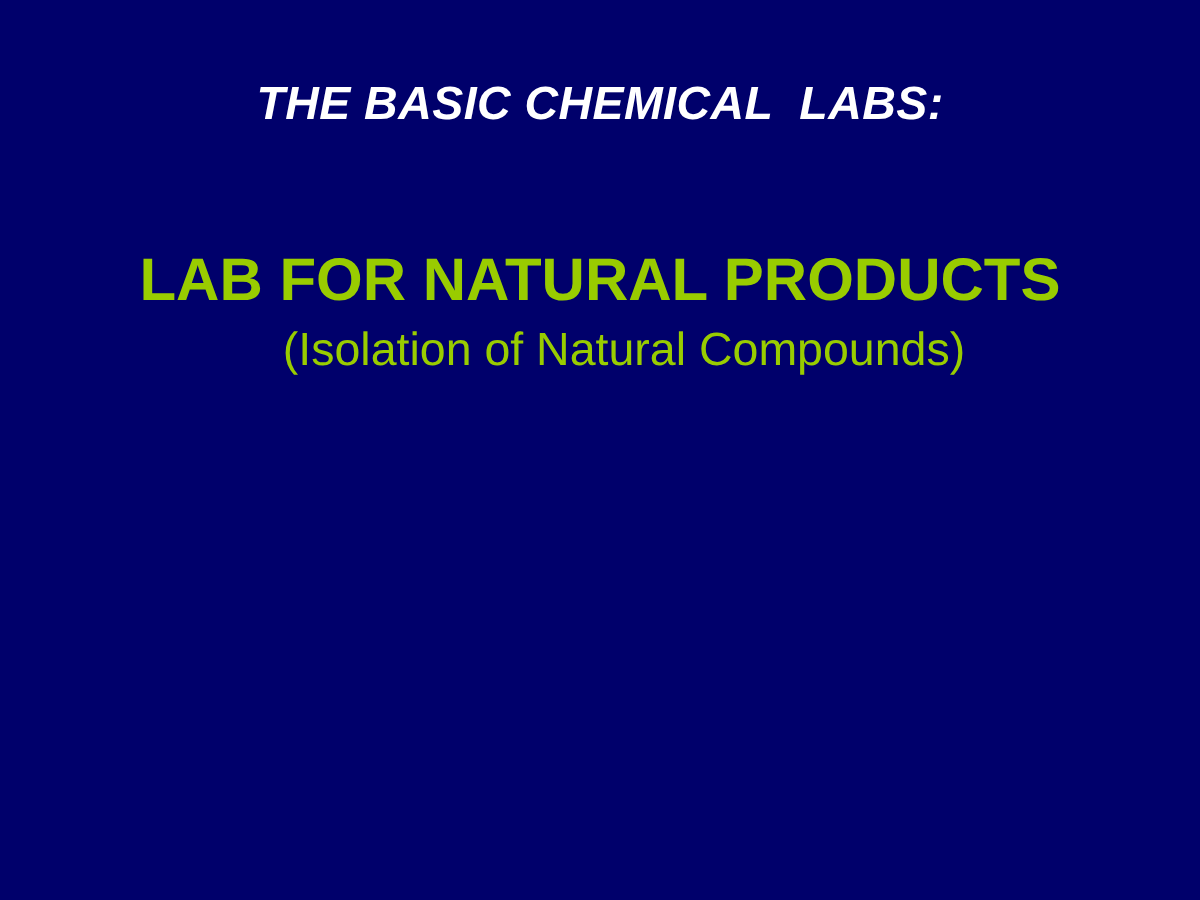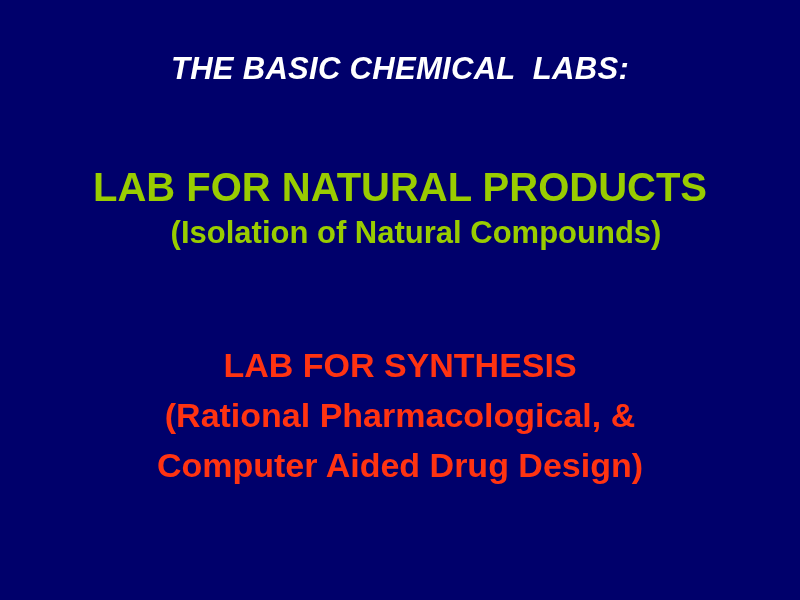--- a/index.html
+++ b/index.html
@@ -50,21 +50,21 @@
   .green-head {
     color: #99cc00;
     font-size: 40px;
     font-weight: bold;
     line-height: 48px;
     letter-spacing: 0px;
   }
   .green-sub {
     color: #99cc00;
     font-size: 31px;
-    font-weight: bold;
+    font-weight: normal;
     line-height: 44px;
     letter-spacing: 0px;
     padding-left: 32px;
   }
 
   
   .red-group {
     top: 340px;
   }
   .red-head,
@@ -81,19 +81,14 @@
 
 <div class="slide">
 
   <div class="block slide-title">THE BASIC CHEMICAL  LABS:</div>
 
   <div class="block green-group">
     <div class="green-head">LAB FOR NATURAL PRODUCTS</div>
     <div class="green-sub">(Isolation of Natural Compounds)</div>
   </div>
 
-  <div class="block red-group">
-    <div class="red-head">LAB FOR SYNTHESIS</div>
-    <div class="red-sub">(Rational Pharmacological, &amp;</div>
-    <div class="red-sub">Computer Aided Drug Design)</div>
-  </div>
 
 </div>
 
 </body></html>

